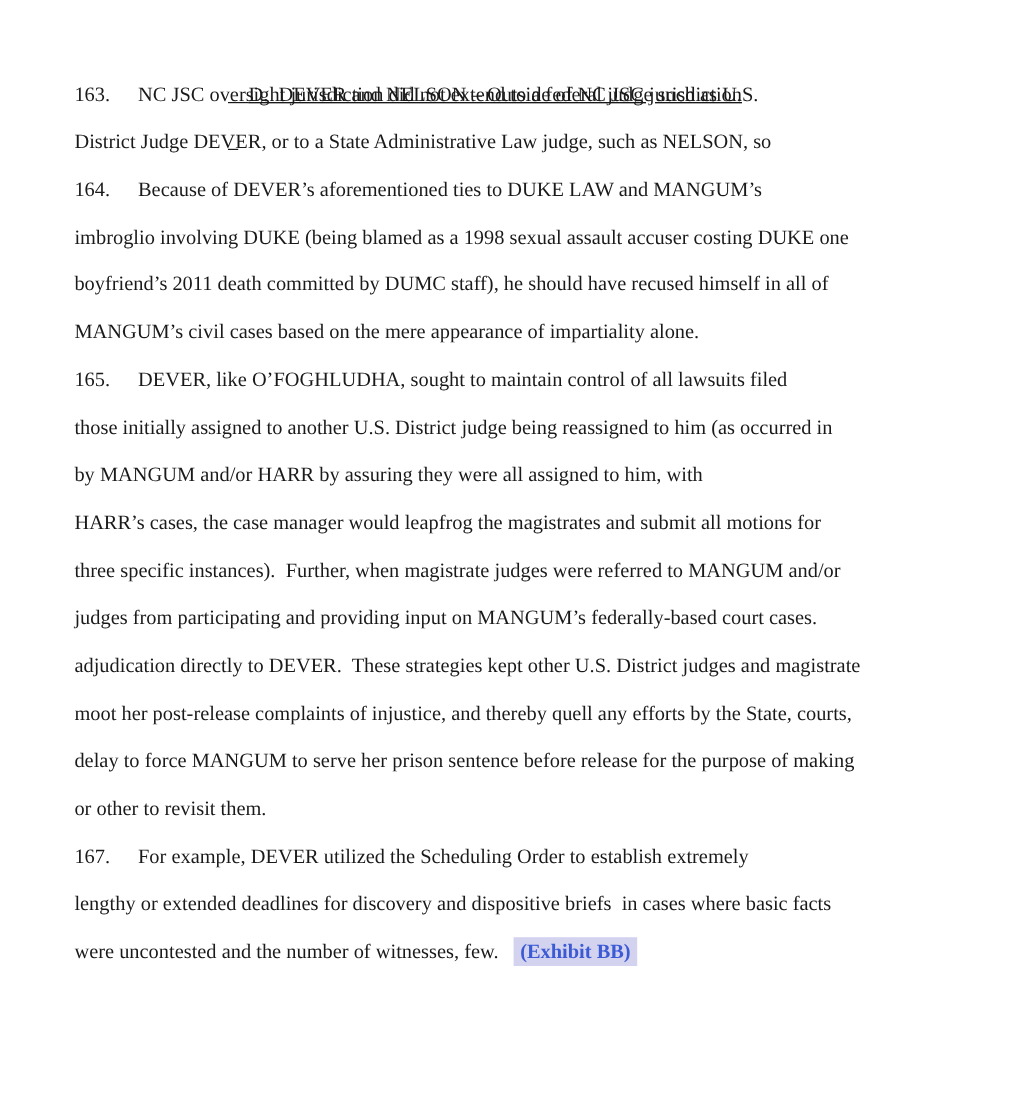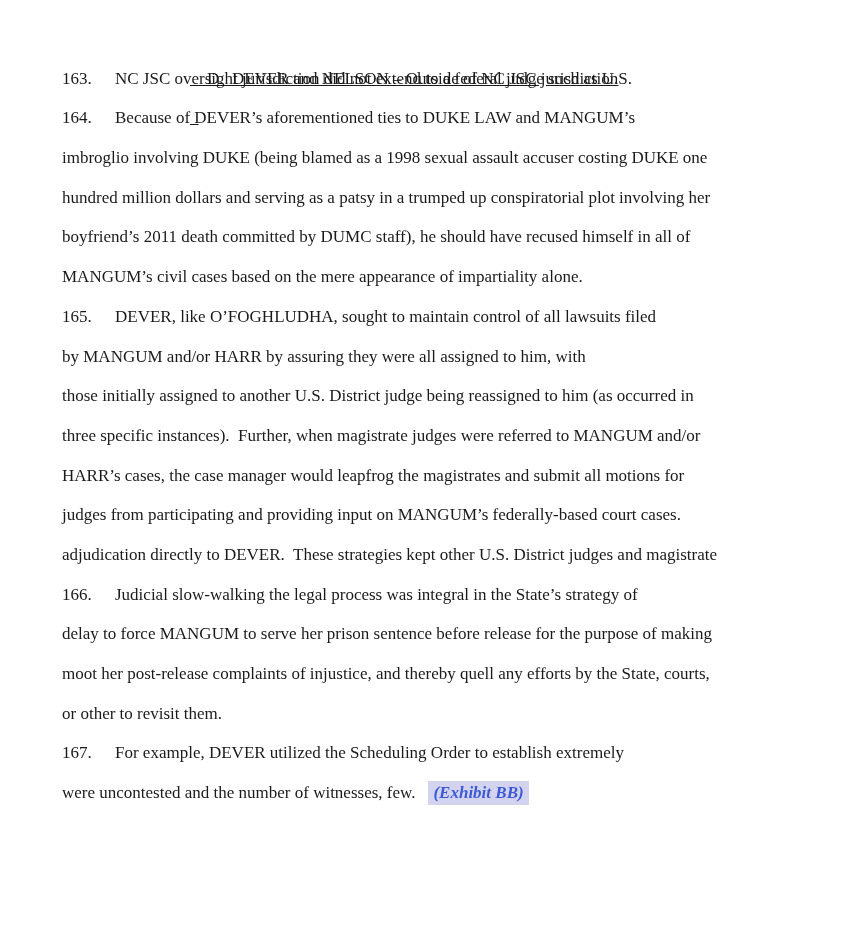--- a/index.html
+++ b/index.html
@@ -29,48 +29,47 @@
   }
   .heading-text {
     text-decoration: underline;
   }
   .pnum {
     display: inline-block;
     width: 53px;
   }
   .exhibit {
     font-weight: bold;
-    font-style: italic;
     color: var(--exhibit-text, #3c5ad4);
     background: var(--exhibit-highlight, #d3d3f0);
     padding: 2px 5px 3px 5px;
     margin-left: 13px;
   }
 </style>
 </head>
 <body style="color: rgb(26, 26, 26); background: rgb(255, 255, 255);">
 
 <div class="page">
   <div class="line heading-line">
     <span class="heading-text">D.  DEVER and NELSON – Outside of NC JSC jurisdiction</span>
   </div>
   <div>
       <div class="line"><span class="pnum">163.</span>NC JSC oversight jurisdiction did not extend to a federal judge such as U.S.</div>
+      <div class="line">District Judge DEVER, or to a State Administrative Law judge, such as NELSON, so</div>
       <div class="line"><span class="pnum">164.</span>Because of DEVER’s aforementioned ties to DUKE LAW and MANGUM’s</div>
       <div class="line">imbroglio involving DUKE (being blamed as a 1998 sexual assault accuser costing DUKE one</div>
-      <div class="line">hundred million dollars and serving as a patsy in a trumped up conspiratorial plot involving her</div>
       <div class="line">boyfriend’s 2011 death committed by DUMC staff), he should have recused himself in all of</div>
       <div class="line">MANGUM’s civil cases based on the mere appearance of impartiality alone.</div>
       <div class="line"><span class="pnum">165.</span>DEVER, like O’FOGHLUDHA, sought to maintain control of all lawsuits filed</div>
+      <div class="line">those initially assigned to another U.S. District judge being reassigned to him (as occurred in</div>
       <div class="line">by MANGUM and/or HARR by assuring they were all assigned to him, with</div>
-      <div class="line">those initially assigned to another U.S. District judge being reassigned to him (as occurred in</div>
+      <div class="line">HARR’s cases, the case manager would leapfrog the magistrates and submit all motions for</div>
       <div class="line">three specific instances).  Further, when magistrate judges were referred to MANGUM and/or</div>
-      <div class="line">HARR’s cases, the case manager would leapfrog the magistrates and submit all motions for</div>
       <div class="line">judges from participating and providing input on MANGUM’s federally-based court cases.</div>
       <div class="line">adjudication directly to DEVER.  These strategies kept other U.S. District judges and magistrate</div>
-      <div class="line"><span class="pnum">166.</span>Judicial slow-walking the legal process was integral in the State’s strategy of</div>
+      <div class="line">moot her post-release complaints of injustice, and thereby quell any efforts by the State, courts,</div>
       <div class="line">delay to force MANGUM to serve her prison sentence before release for the purpose of making</div>
-      <div class="line">moot her post-release complaints of injustice, and thereby quell any efforts by the State, courts,</div>
       <div class="line">or other to revisit them.</div>
       <div class="line"><span class="pnum">167.</span>For example, DEVER utilized the Scheduling Order to establish extremely</div>
+      <div class="line">lengthy or extended deadlines for discovery and dispositive briefs  in cases where basic facts</div>
       <div class="line">were uncontested and the number of witnesses, few.<span class="exhibit">(Exhibit BB)</span></div>
     </div>
 </div>
 
 </body></html>

